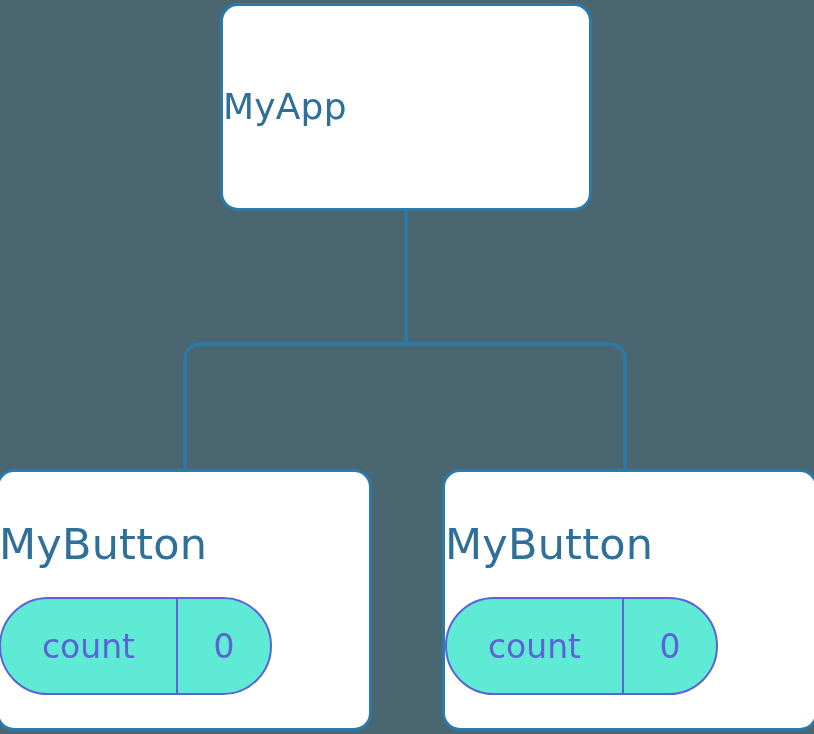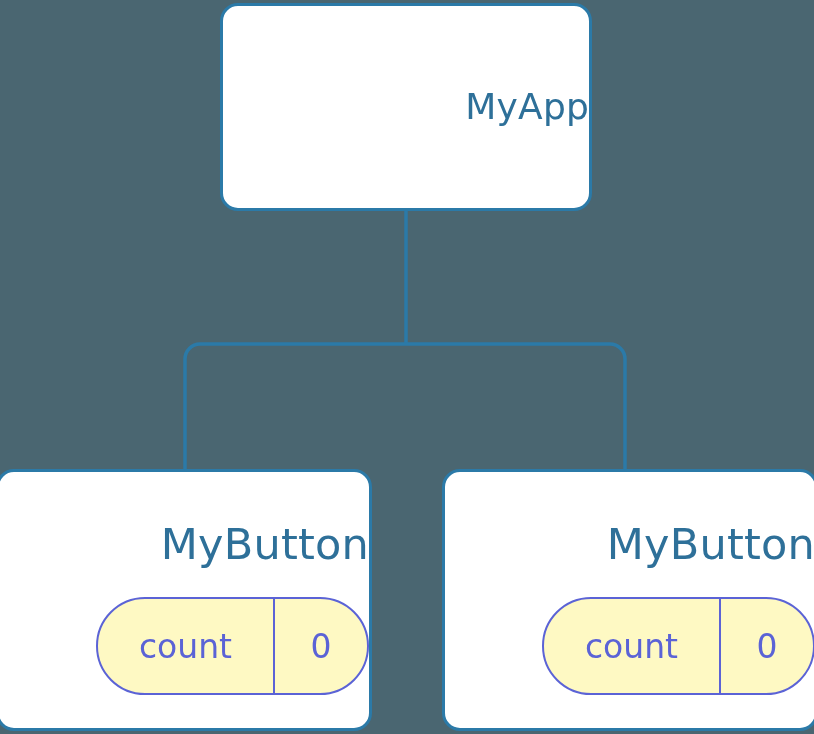--- a/index.html
+++ b/index.html
@@ -28,21 +28,21 @@
     pointer-events: none;
   }
   .node {
     position: absolute;
     box-sizing: border-box;
     background: #ffffff;
     border: 3px solid #2b7aa8;
     border-radius: 18px;
     display: flex;
     flex-direction: column;
-    align-items: flex-end;
+    align-items: flex-start;
   }
   .node-root {
     left: 220px;
     top: 3px;
     width: 372px;
     height: 208px;
     justify-content: center;
   }
   .node-leaf-left {
     left: -4px;
@@ -73,21 +73,21 @@
     margin-top: 51px;
   }
   .state-pill {
     margin-top: 31px;
     box-sizing: border-box;
     height: 98px;
     border: 2.5px solid #5b63d6;
     border-radius: 49px;
     display: flex;
     align-items: stretch;
-    background: #fef9c3;
+    background: #5eead4;
     overflow: hidden;
   }
   .pill-key,
   .pill-val {
     display: flex;
     align-items: center;
     justify-content: center;
     color: #5b63d6;
     font-size: 33px;
     line-height: 1;

